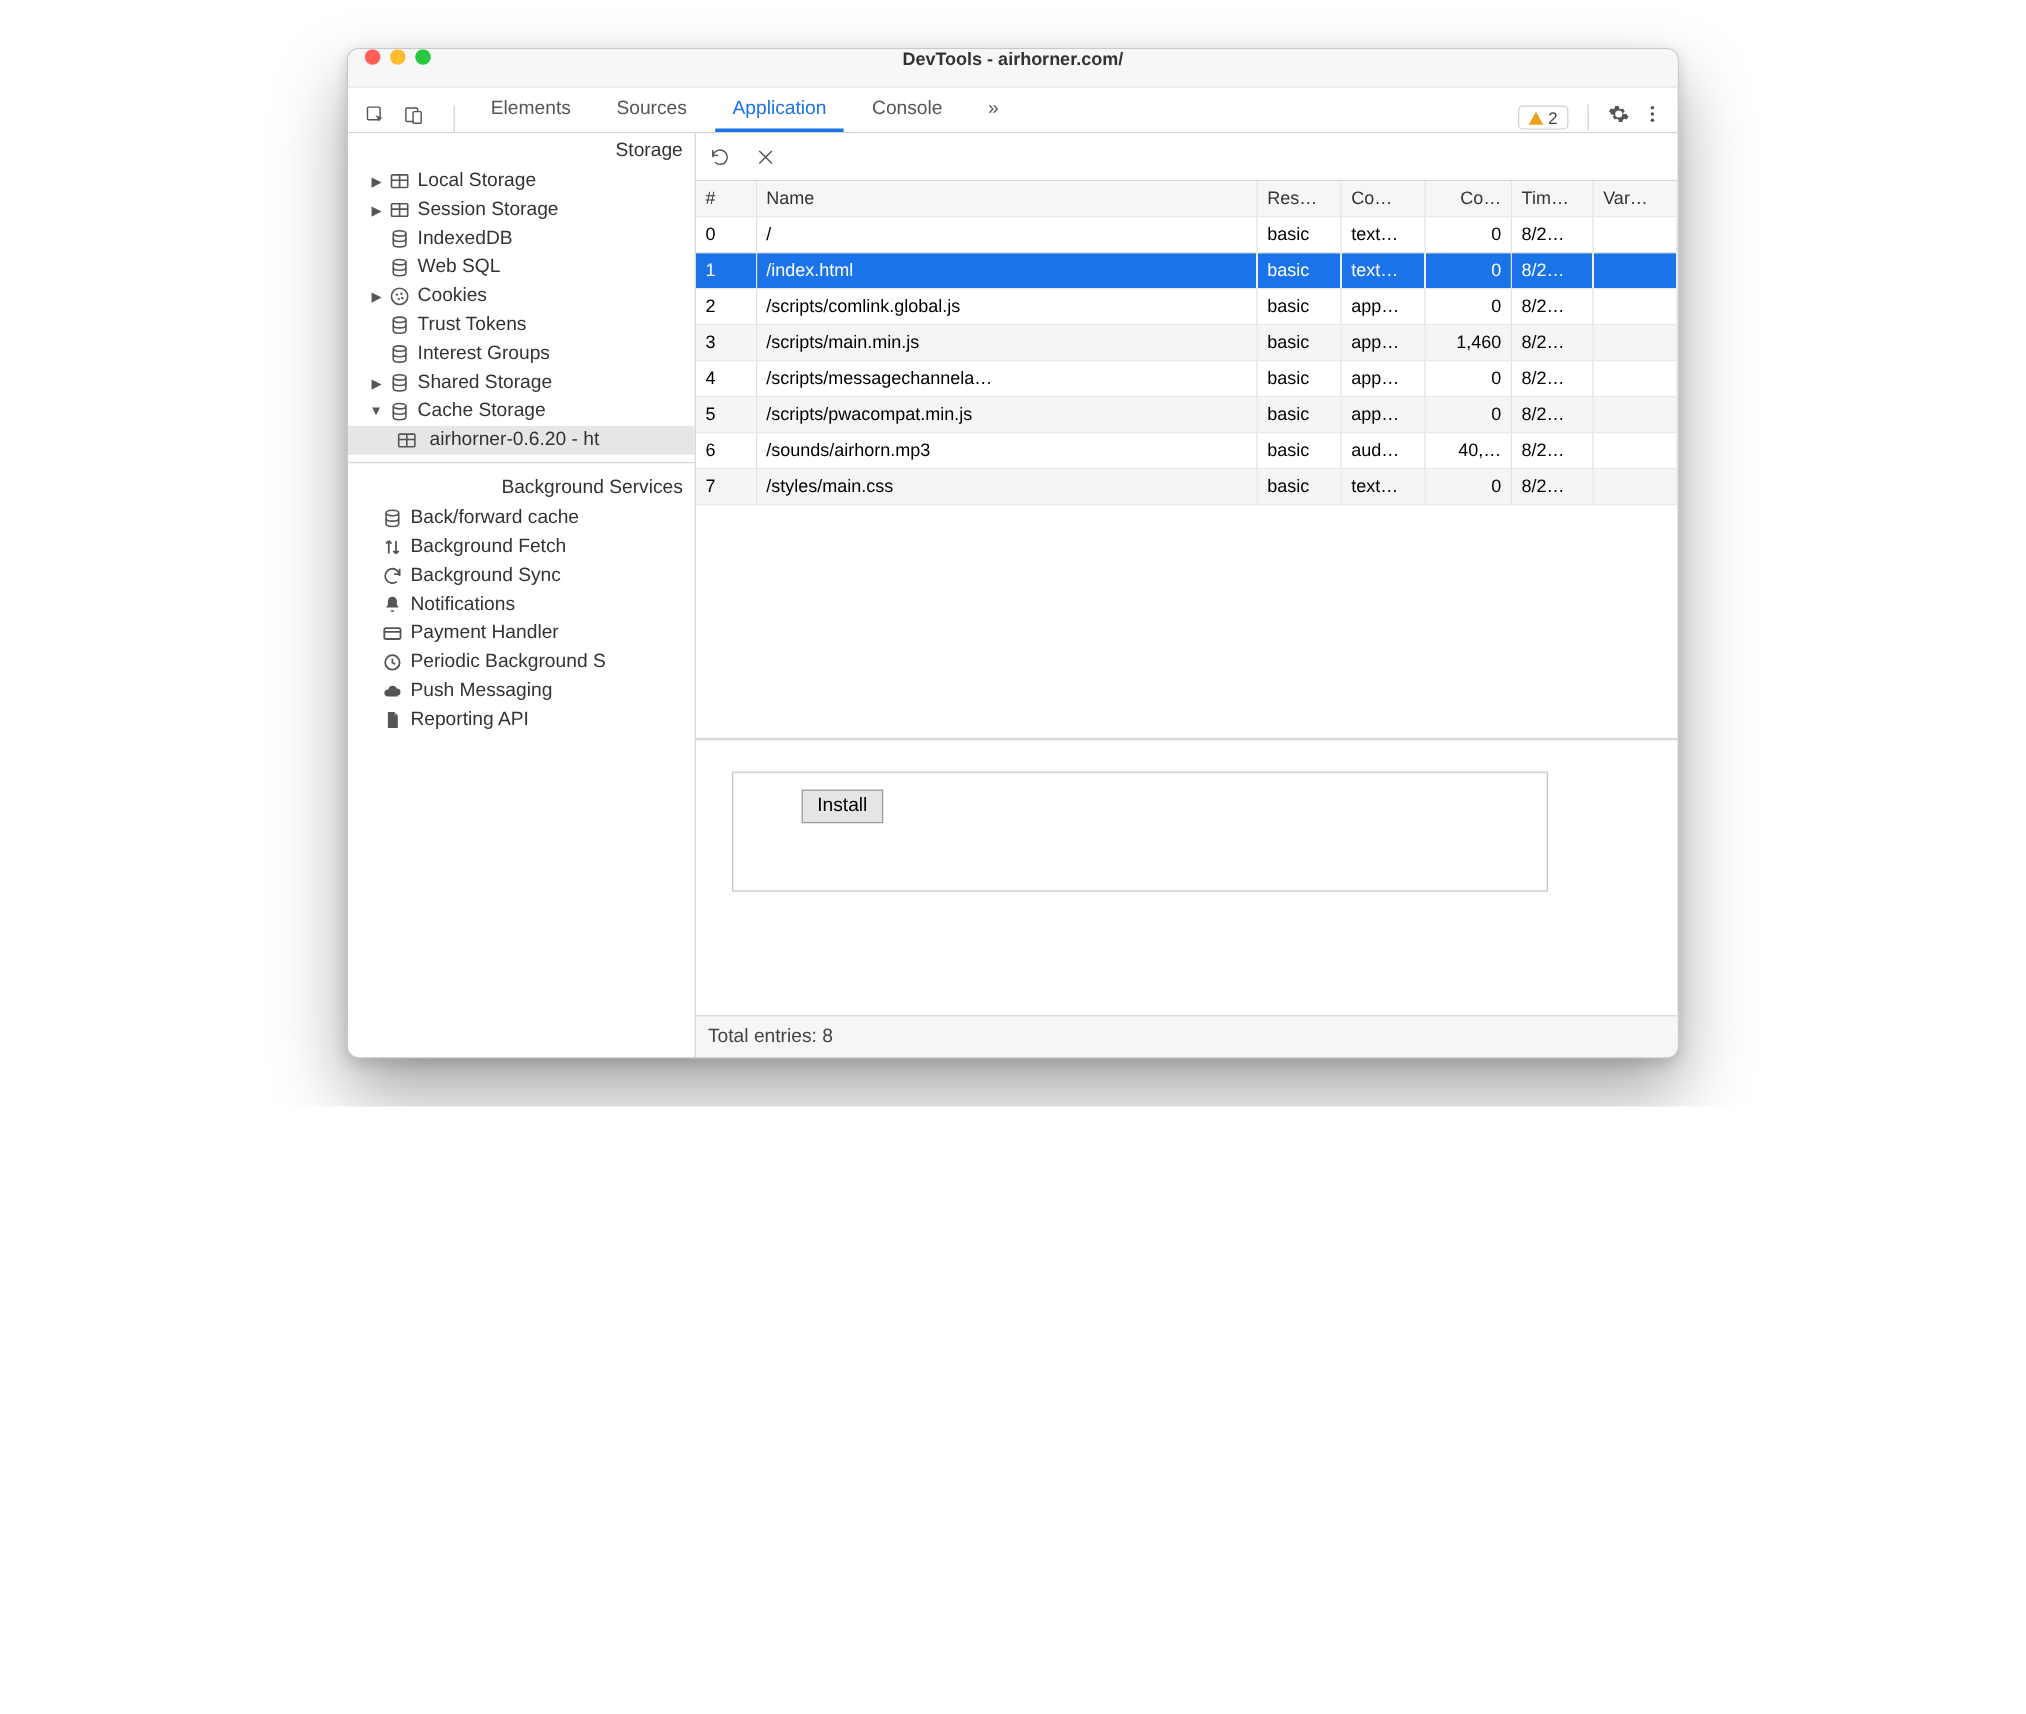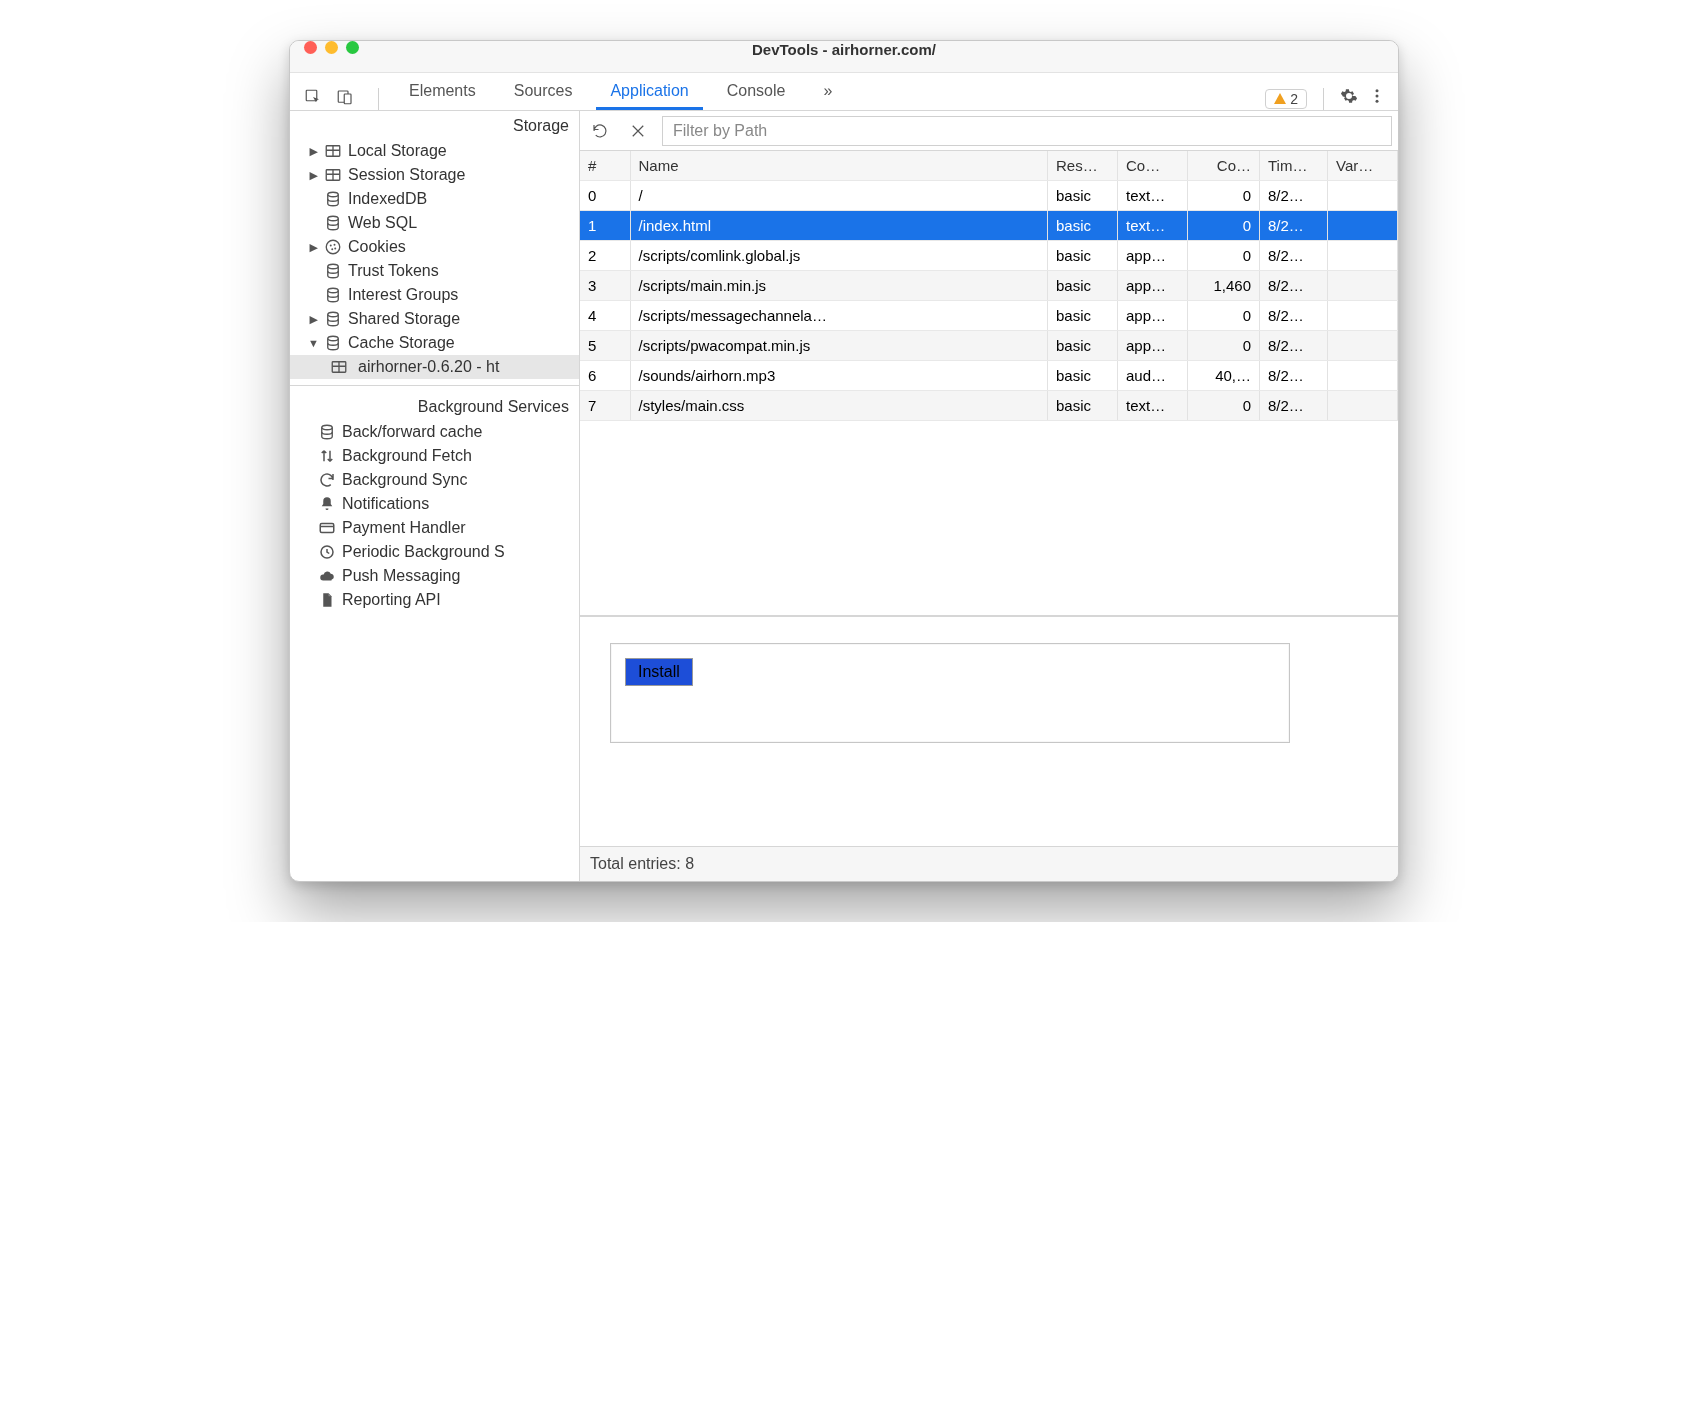--- a/index.html
+++ b/index.html
@@ -253,24 +253,25 @@
   .preview-box {
     border: 1px solid #c6c6c6;
     background: #fff;
     width: 680px;
     height: 100px;
     padding: 14px;
     box-shadow: inset 0 0 0 1px rgba(0,0,0,0.03);
   }
   .install-btn {
     border: 1px solid #9a9a9a;
-    background: #1d4ed8;
+    background: #e5e5e5;
     padding: 4px 12px;
     font-size: 16px;
     cursor: pointer;
+    margin-left: 43px;
   }
 
   .statusbar {
     border-top: 1px solid #d6d6d6;
     background: #f6f6f6;
     padding: 8px 10px;
     font-size: 16px;
     color: #444;
   }
 </style>
@@ -534,21 +535,20 @@
         <div class="btn">
           <svg class="icon-svg" viewBox="0 0 24 24">
               <path d="M4 12a8 8 0 1 1 2.3 5.6M4 4v6h6"></path>
             </svg>
         </div>
         <div class="btn">
           <svg class="icon-svg" viewBox="0 0 24 24">
               <path d="M5 5l14 14M19 5L5 19"></path>
             </svg>
         </div>
-        <input class="filterinput" placeholder="Filter by Path" style="">
       </div>
 
       <div class="tablewrap">
         <table class="grid">
           <colgroup>
             <col class="col-idx">
               <col class="col-name">
               <col class="col-res">
               <col class="col-cont">
               <col class="col-col">

